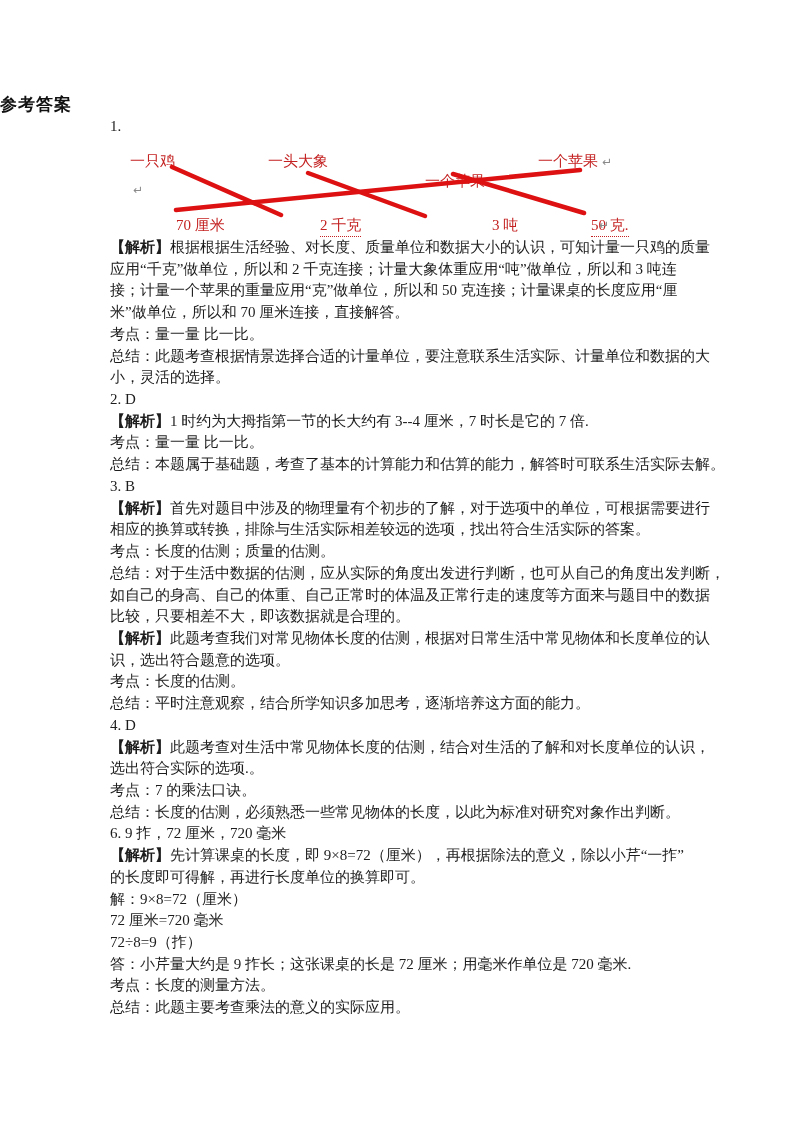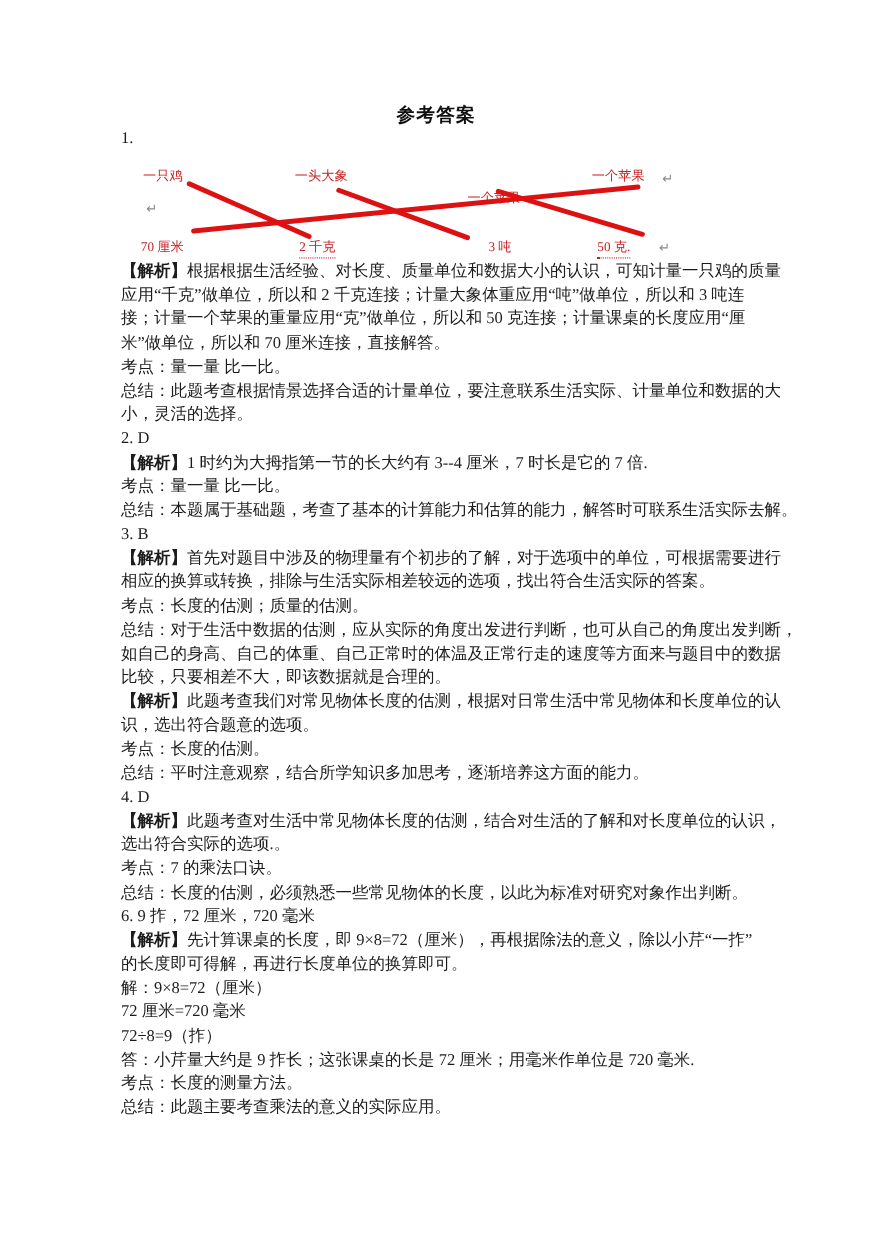--- a/index.html
+++ b/index.html
@@ -3,33 +3,33 @@
 <meta charset="utf-8">
 <style>
   html,body{margin:0;padding:0;}
   body{
     width:793px;height:1122px;background:#ffffff;overflow:hidden;
     font-family:"Liberation Serif","DejaVu Serif",serif;
     color:#1c1c1c;
   }
   .page{position:relative;width:793px;height:1122px;background:#ffffff;}
   .title{
-    position:absolute;top:93px;left:0;width:793px;text-align:center;
+    position:absolute;top:93px;left:0;width:793px;text-align:left;
     font-size:17px;font-weight:bold;letter-spacing:1px;color:#111;
   }
   .q1{position:absolute;top:118px;left:110px;font-size:15px;}
   
   .diagram{position:absolute;top:0;left:0;width:793px;height:1122px;pointer-events:none;}
   .dlabel{
-    position:absolute;font-size:12px;color:var(--label-color,#c42222);
+    position:absolute;font-size:15px;color:var(--label-color,#c42222);
     white-space:nowrap;z-index:1;
   }
   .dlabel.dotted{border-bottom:1.5px dotted var(--label-color,#c42222);padding-bottom:1px;}
   .trow{top:152px;}
-  .brow{top:216px;}
+  .brow{top:216px;margin-left:48px;}
   .t0{left:130px;} .t1{left:268px;} .t2{left:425px;margin-top:20px;} .t3{left:538px;}
   .b0{left:128px;} .b1{left:272px;} .b2{left:444px;} .b3{left:543px;}
   .pilcrow{position:absolute;font-size:12px;color:#8a8a8a;z-index:1;
     font-family:"DejaVu Sans",sans-serif;}
   .p-after-top{left:602px;top:155px;}
   .p-mid-left{left:133px;top:183px;}
   .p-after-bottom{left:599px;top:218px;}
   svg.lines{position:absolute;top:0;left:0;z-index:2;}
   
   .bodytext{

